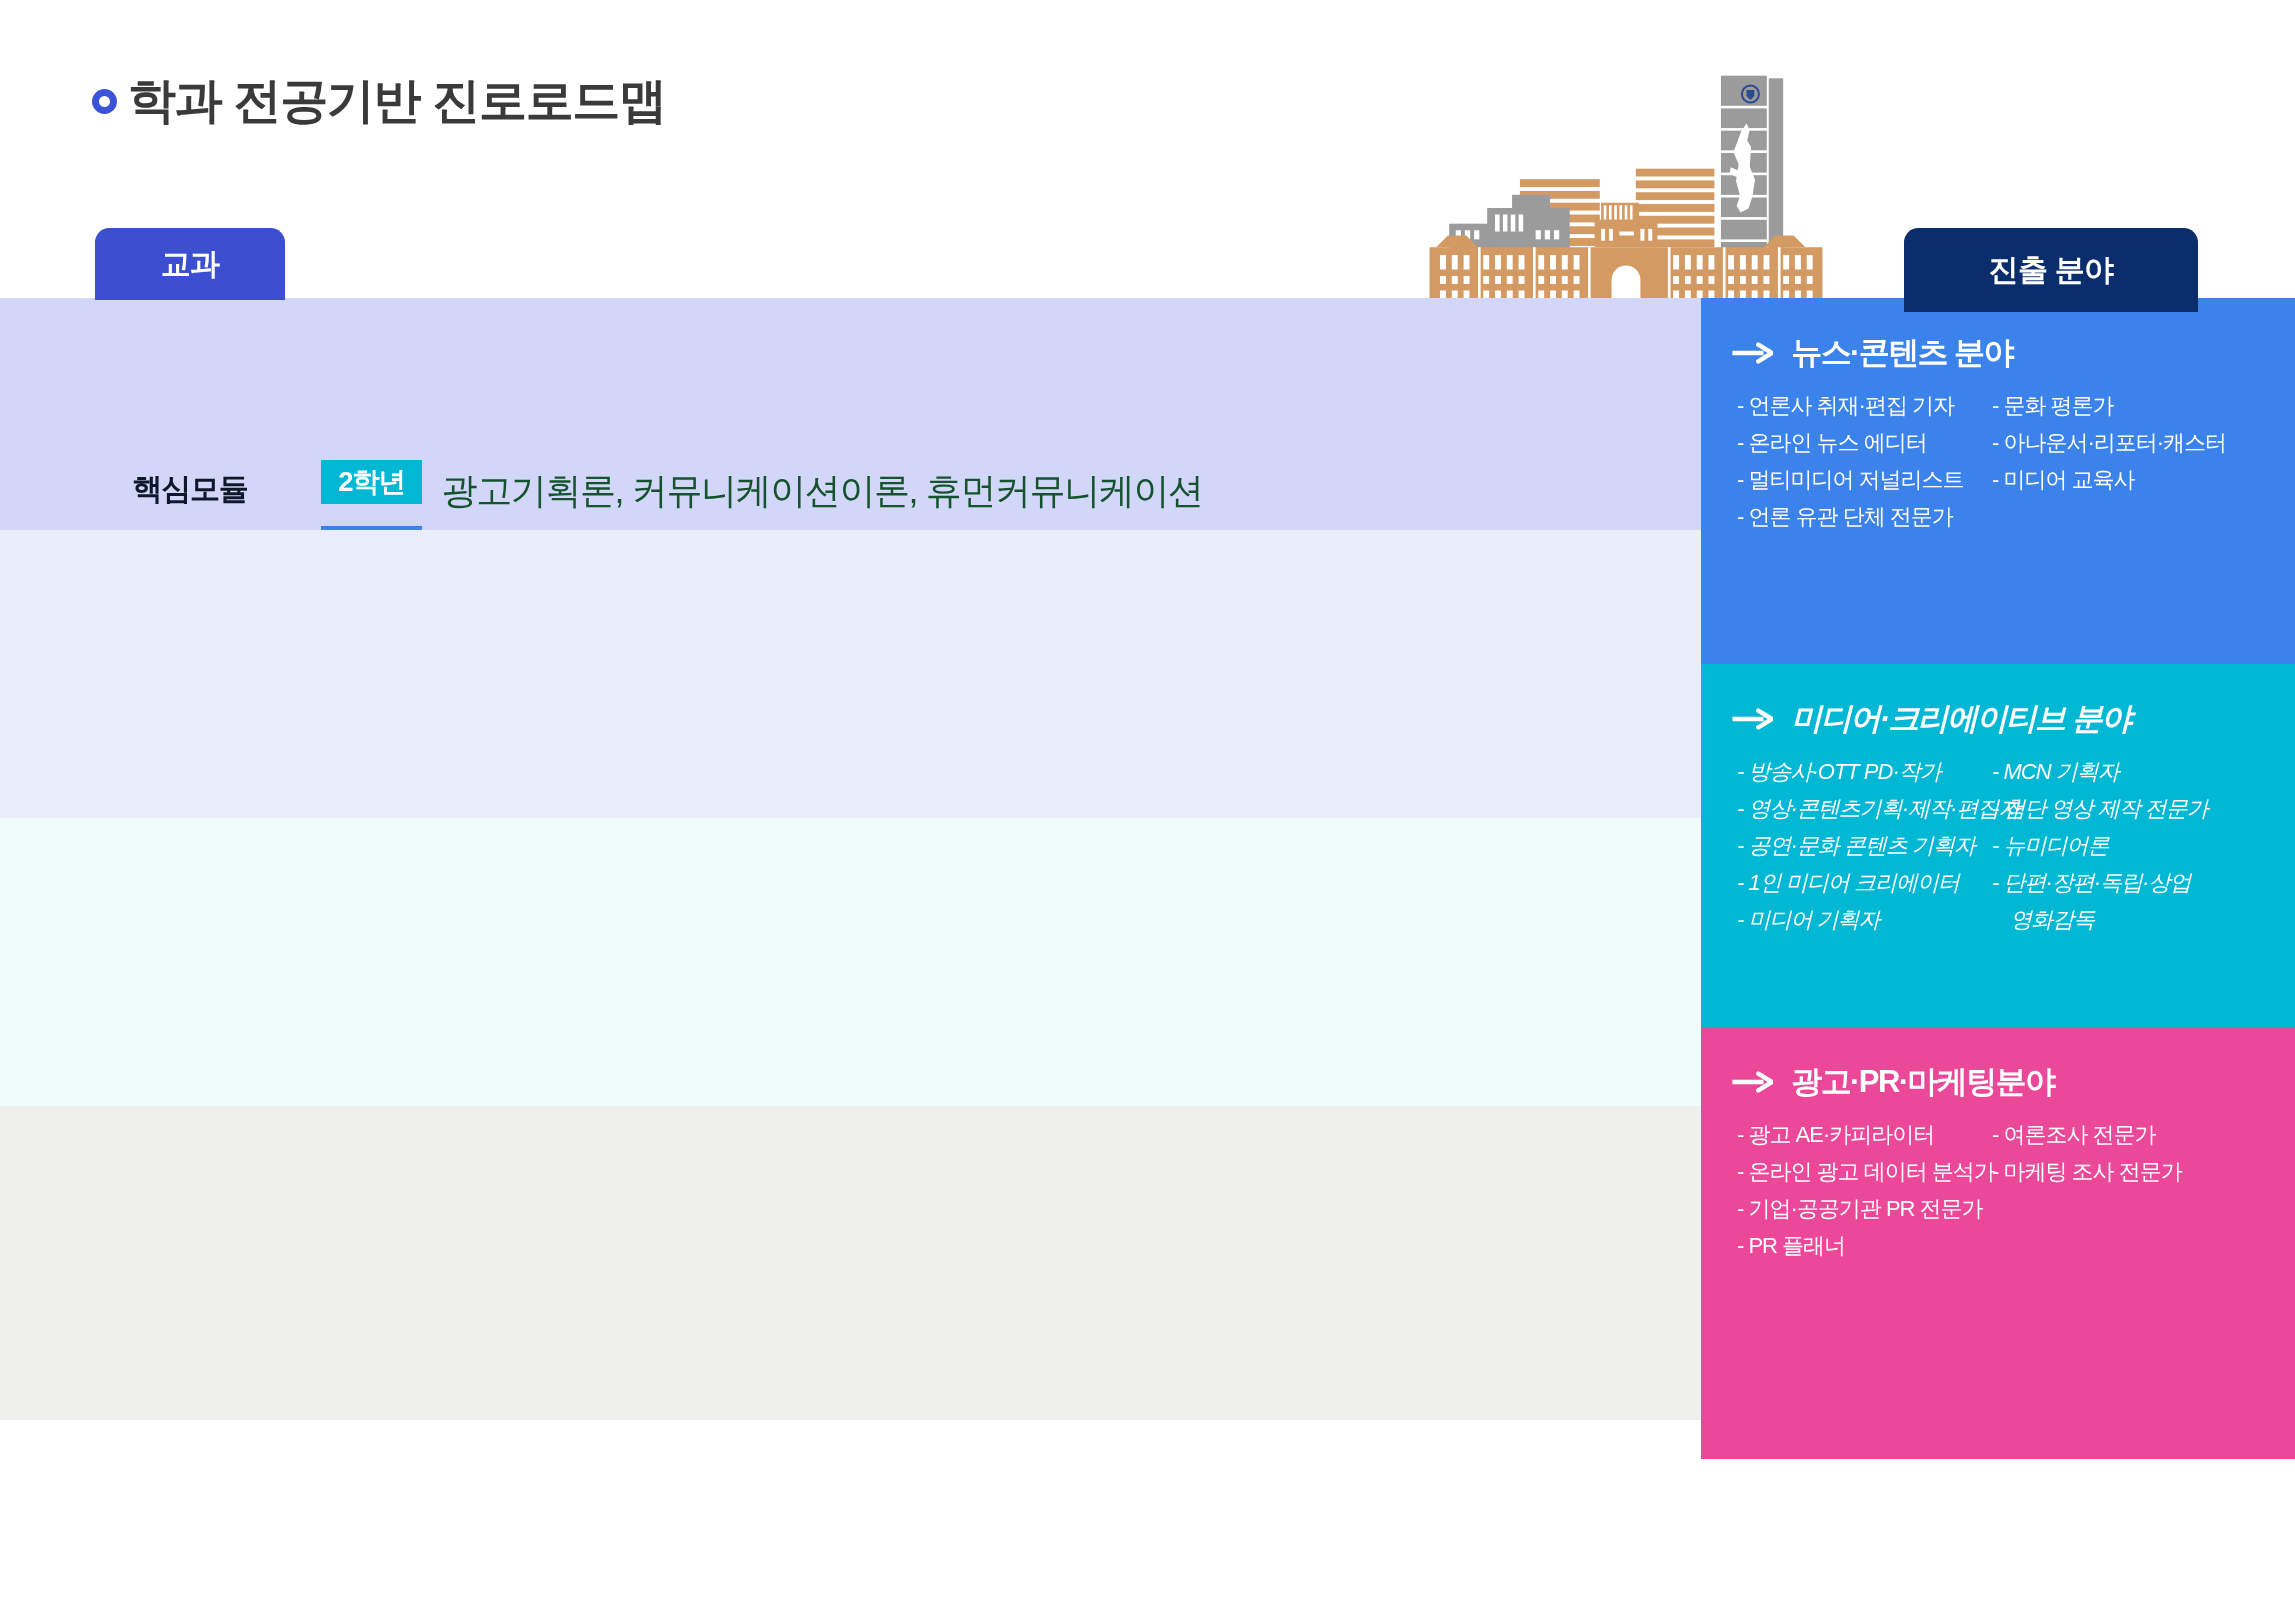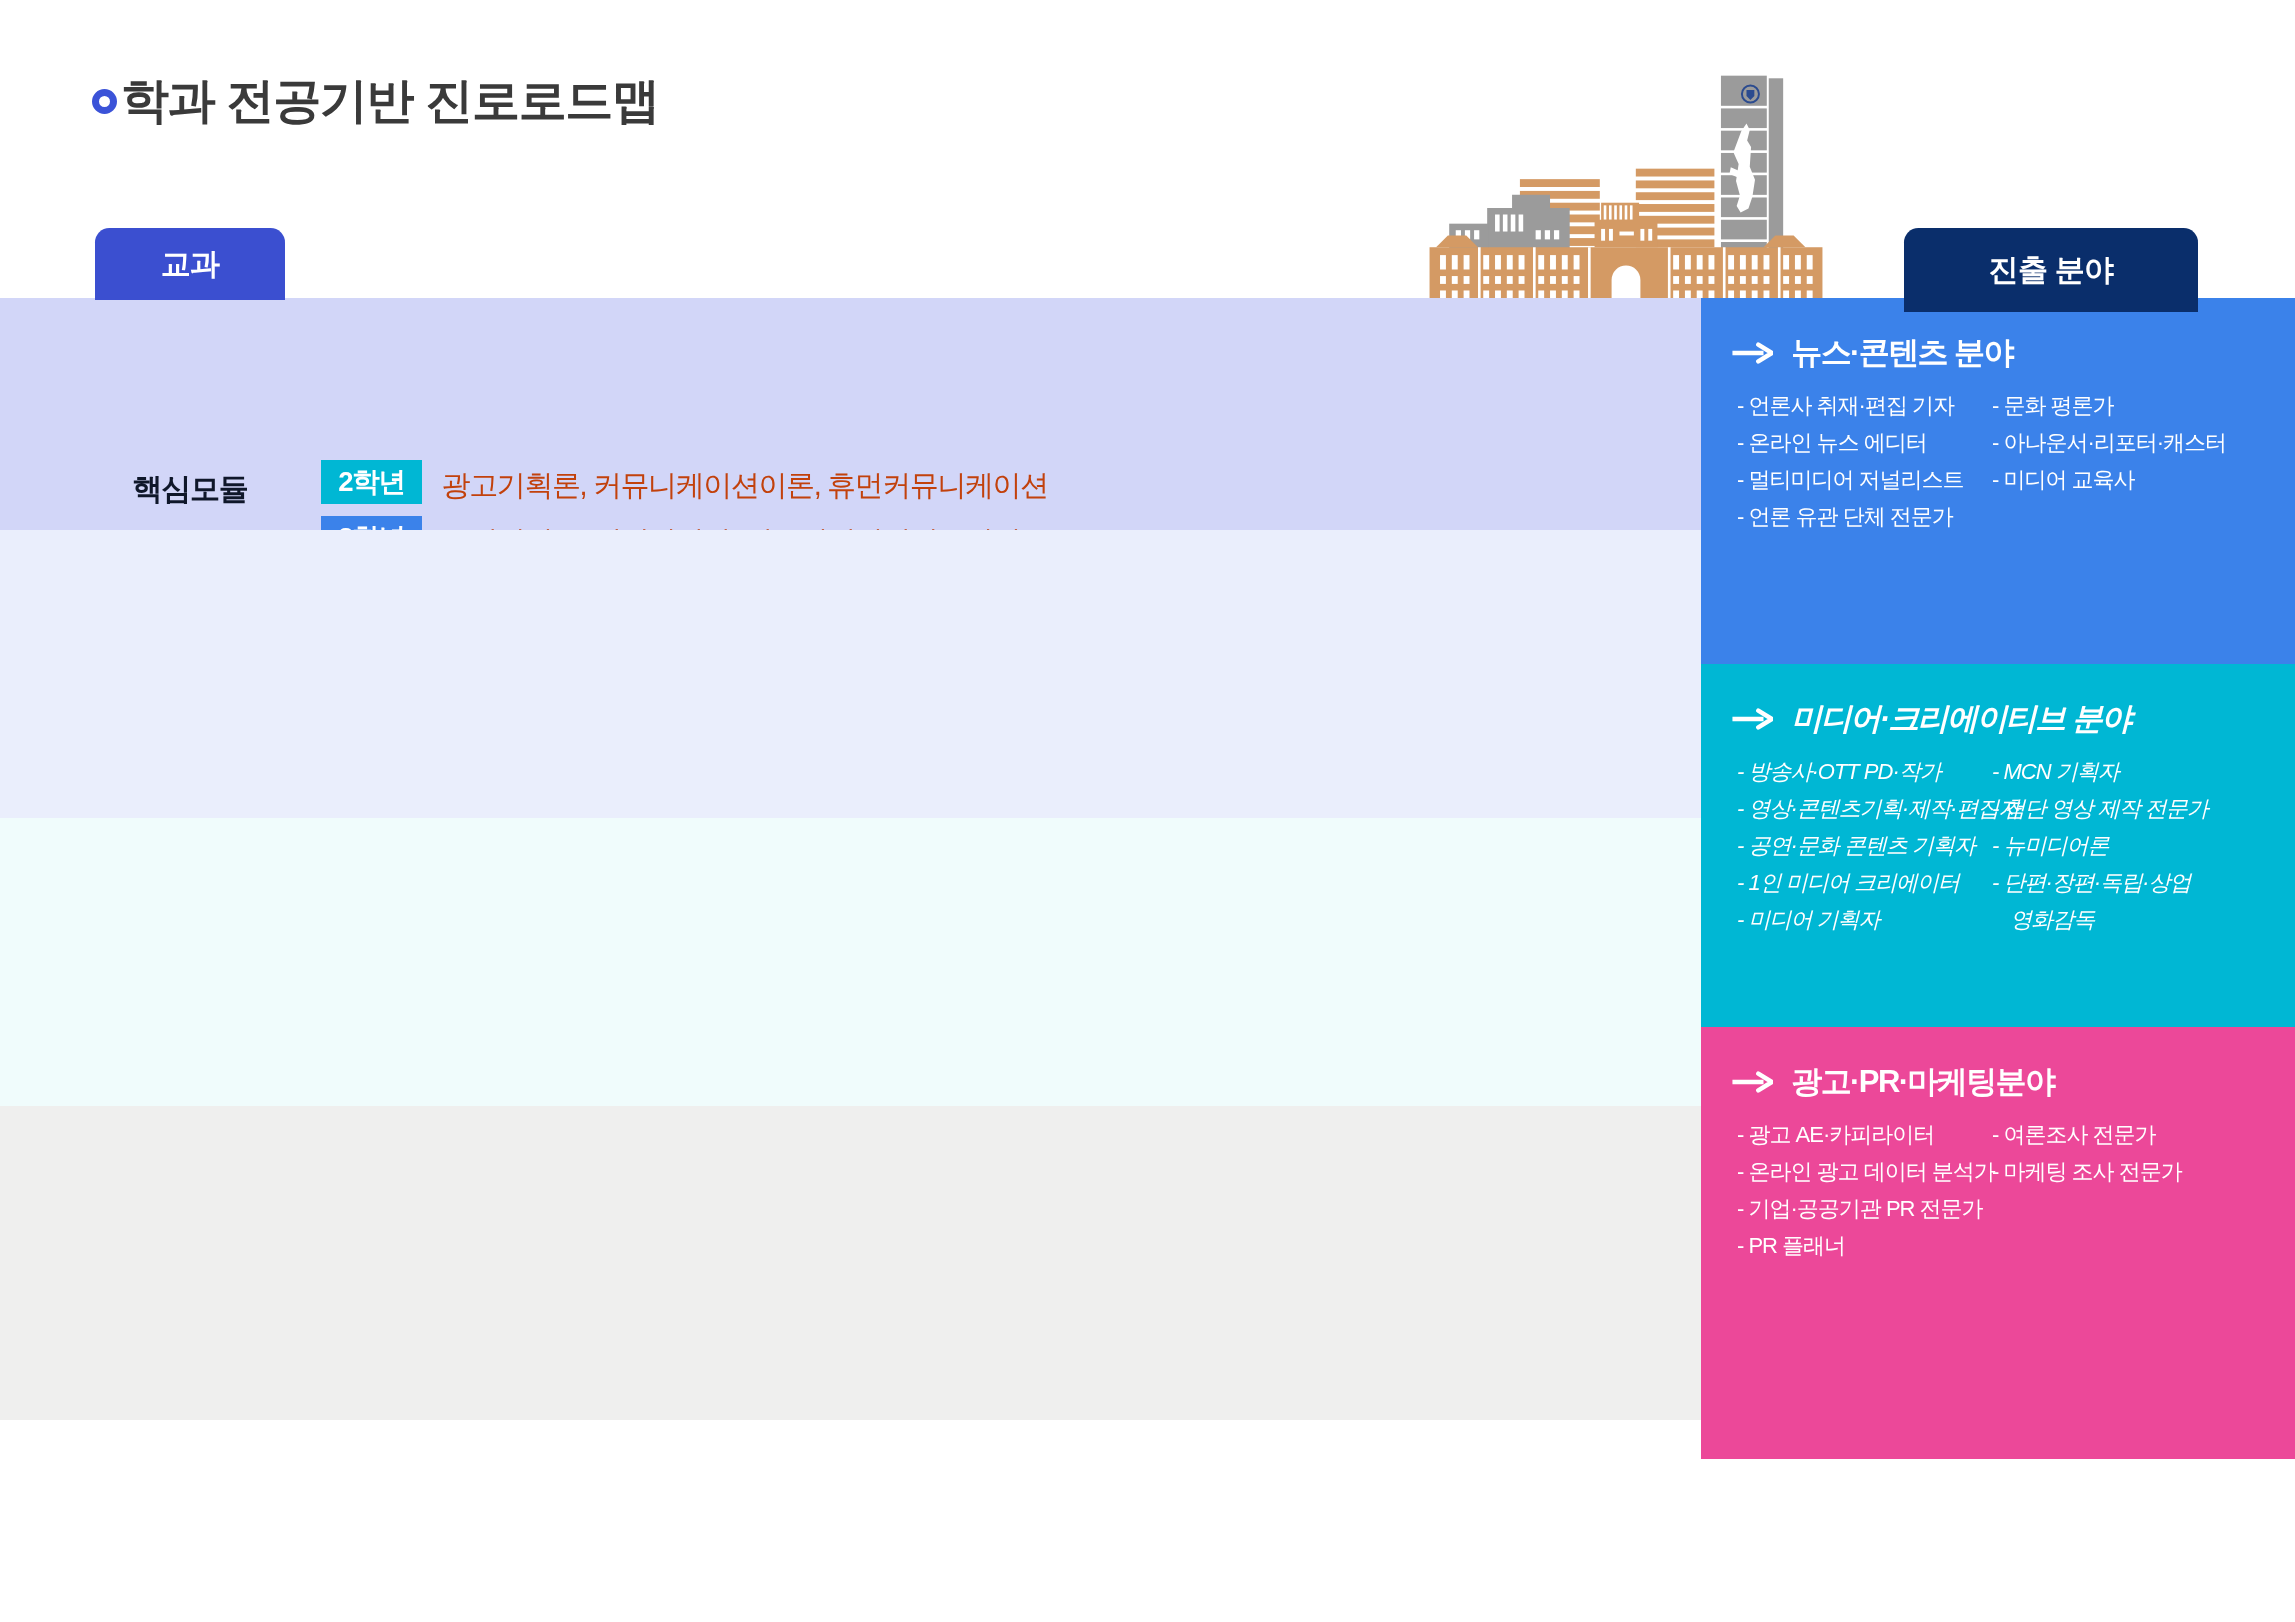--- a/index.html
+++ b/index.html
@@ -11,21 +11,21 @@
     font-family: "Liberation Sans", "DejaVu Sans", sans-serif;
     overflow: hidden;
   }
 
   #root { position: relative; width: 2295px; height: 1622px; }
 
   
   #title-row {
     position: absolute;
     left: 92px; top: 77px;
-    display: flex; align-items: center; gap: 4px;
+    display: flex; align-items: center; gap: 11px;
   }
   #title-bullet {
     width: 25px; height: 25px;
     border: 7.2px solid #3b53d8;
     border-radius: 50%;
     flex: none;
   }
   #title-text {
     font-size: 48px;
     font-weight: bold;
@@ -89,21 +89,21 @@
     width: 101px; height: 44px;
     display: flex; align-items: center; justify-content: center;
     color: #ffffff; font-size: 27.5px; font-weight: bold; letter-spacing: -1.3px;
     margin-right: 19.6px;
   }
   .year-2 { background: #00b7d4; }
   .year-3 { background: #3b82ea; }
   .year-4 { background: #0c2f6e; }
 
   .course-text {
-    font-size: 29px; color: #c2410c; letter-spacing: -1.4px;
+    font-size: 36px; color: #14532d; letter-spacing: -1.4px;
     line-height: 1.48; padding-top: 3.9px; white-space: nowrap;
   }
 
   
   .career-panel {
     position: absolute;
     left: 1701px; width: 595px;
     padding: 34px 0 0 0;
   }
   #career-0 { top: 298px;  height: 366px; background: #3b82ea; }

